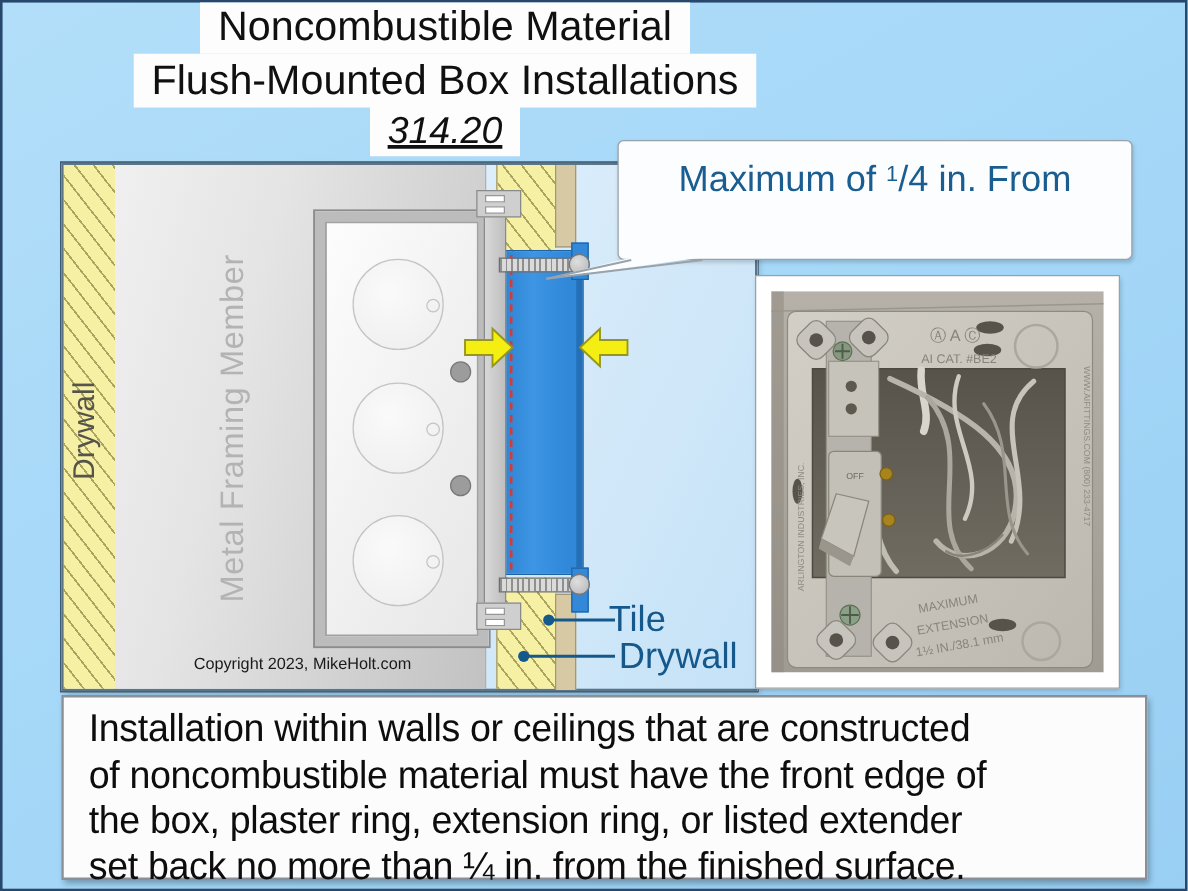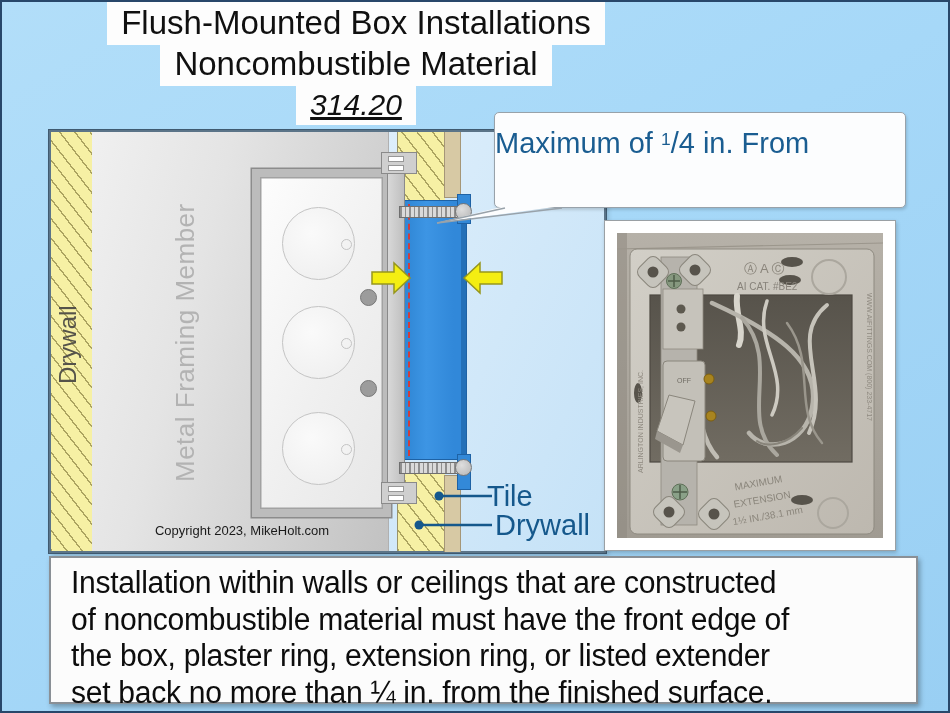--- a/index.html
+++ b/index.html
@@ -62,41 +62,41 @@
     border:1px solid #777;box-sizing:border-box;z-index:6;}
   .shead-t{left:404px;top:71px;}.shead-b{left:404px;top:327px;}
   .psvg{left:0;top:0;z-index:7;pointer-events:none;}
   .lbl{font-size:29px;color:#15588c;z-index:8;}
   .lbl-tile{left:436px;top:348px;}
   .lbl-drywall{left:444px;top:377px;}
   
   .bubble{position:absolute;left:492px;top:110px;width:412px;height:96px;box-sizing:border-box;
     background:#fcfdfe;border:1.5px solid #98a2aa;border-radius:5px;z-index:30;
     box-shadow:1px 2px 3px rgba(0,0,0,.15);
-    color:#1a5d91;font-size:29px;line-height:39px;padding-top:7px;}
+    color:#1a5d91;font-size:29px;text-align:center;line-height:39px;padding-top:7px;}
   .bubble sup{font-size:.6em;vertical-align:.45em;}
   .tailsvg{position:absolute;left:0;top:0;z-index:31;pointer-events:none;}
   
   .photo{position:absolute;left:602px;top:218px;width:292px;height:331px;box-sizing:border-box;
     background:#fff;border:1.5px solid #9aa0a4;box-shadow:1px 2px 4px rgba(0,0,0,.2);z-index:20;}
   .photo svg{position:absolute;left:12px;top:12px;}
   
   .footer{position:absolute;left:47px;top:554px;width:869px;height:148px;box-sizing:border-box;
     background:#fcfcfc;border:2px solid #8a9096;box-shadow:2px 3px 5px rgba(0,0,0,.3);z-index:12;
     color:#0d0d0d;font-size:31px;line-height:36.5px;padding:7px 0 16px 20px;letter-spacing:-.3px;}
   .footer div{transform:scaleX(.97);transform-origin:left;white-space:nowrap;}
 </style>
 </head>
 <body>
 
 <div class="stage">
 
   <div class="title-wrap">
+    <div class="tbox t2">Noncombustible Material</div>
     <div class="tbox t1">Flush-Mounted Box Installations</div>
-    <div class="tbox t2">Noncombustible Material</div>
     <div class="tbox t3">314.20</div>
   </div>
 
   <div class="panel">
     <div class="hatchY dw-left"></div>
     <div class="framing"></div>
     <div class="vtext dw-vlabel">Drywall</div>
     <div class="vtext fm-vlabel">Metal Framing Member</div>
     <div class="copyright">Copyright 2023, MikeHolt.com</div>
 

